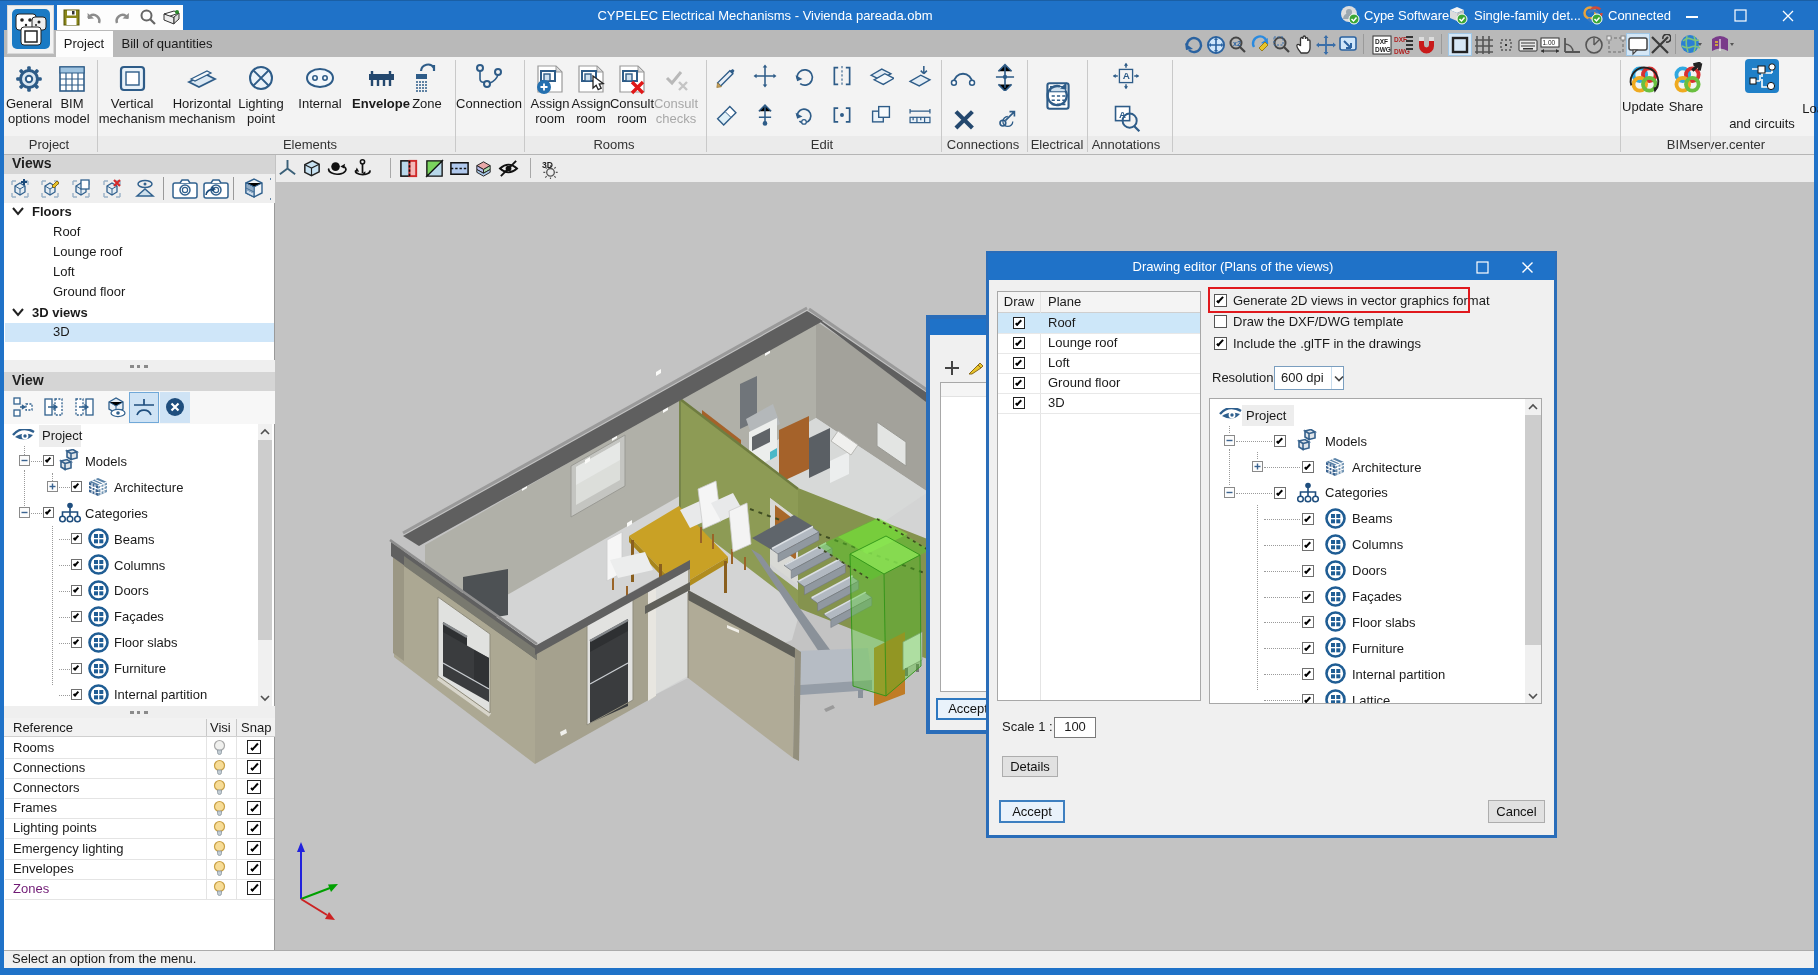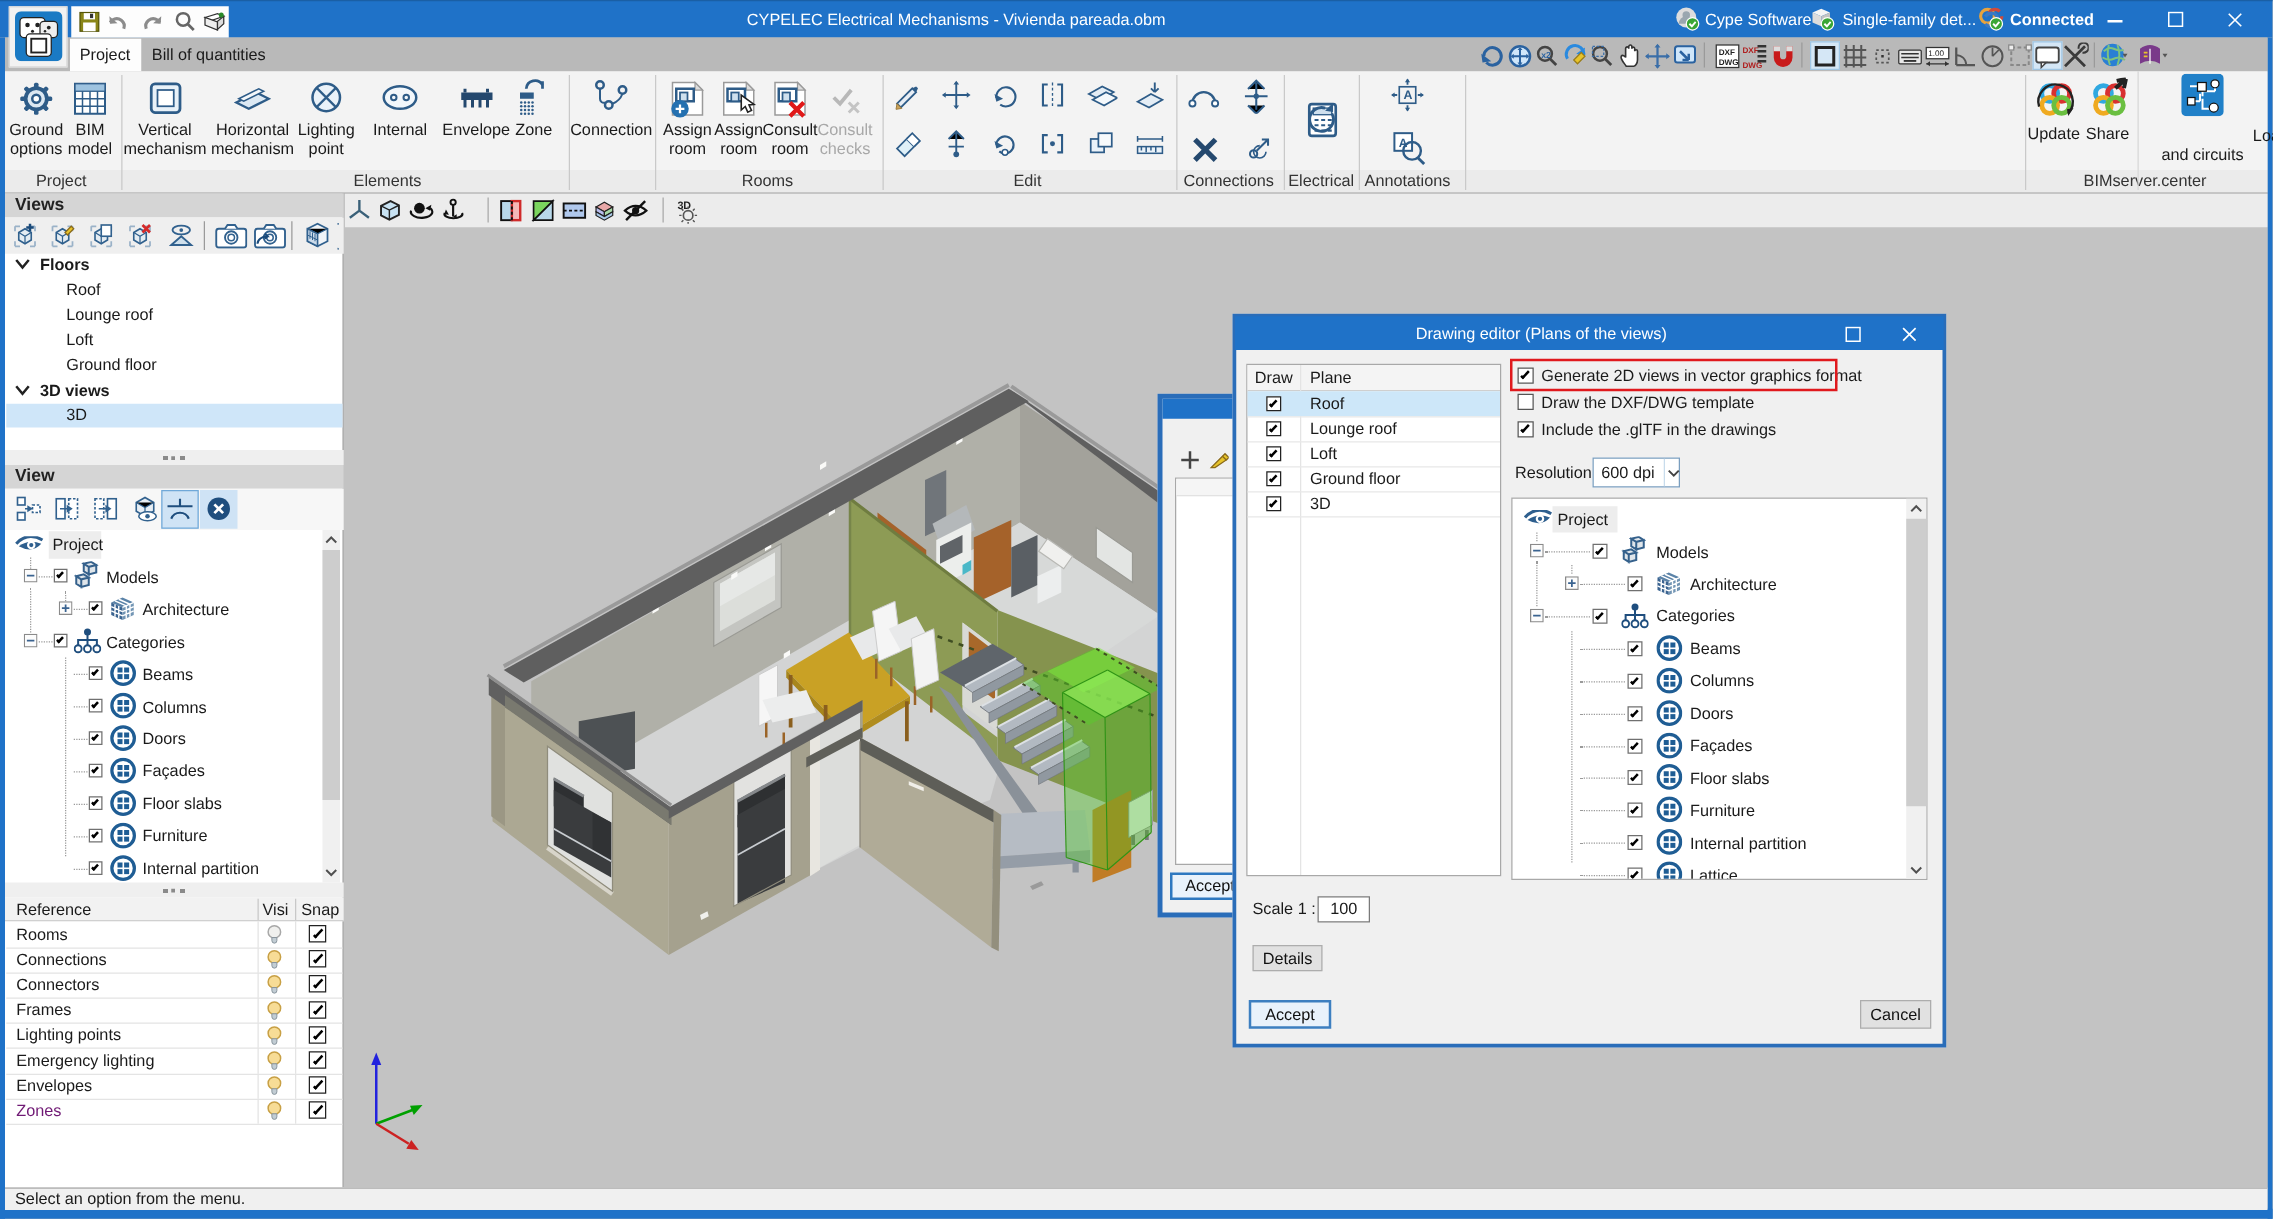--- a/index.html
+++ b/index.html
@@ -33,21 +33,21 @@
     <path d="M11.5 14 l2 2 3-3.5" stroke="#fff" stroke-width="1.5" fill="none"></path>
   </svg>
 <div class="a nw" style="left:1474px;top:6.0px;font-size:13px;color:#fff;font-weight:400;line-height:19px;">Single-family det...</div>
 <svg class="a" style="left:1582px;top:5px" width="22" height="20" viewBox="0 0 22 20">
     <circle cx="8" cy="8" r="5.5" fill="none" stroke="#e8a33d" stroke-width="2.5"></circle>
     <circle cx="14" cy="8" r="5.5" fill="none" stroke="#d04a3a" stroke-width="2.5" stroke-dasharray="12 6"></circle>
     <circle cx="11" cy="11" r="5.5" fill="none" stroke="#3a79c4" stroke-width="2.5" stroke-dasharray="14 6"></circle>
     <circle cx="15" cy="14" r="5" fill="#3aa635" stroke="#fff" stroke-width="1"></circle>
     <path d="M12.5 14 l2 2 3-3.5" stroke="#fff" stroke-width="1.5" fill="none"></path>
   </svg>
-<div class="a nw" style="left:1608px;top:6.0px;font-size:13px;color:#fff;font-weight:700;line-height:19px;">Connected</div>
+<div class="a nw" style="left:1608px;top:6.0px;font-size:13px;color:#fff;font-weight:400;line-height:19px;">Connected</div>
 <svg class="a" style="left:1734px;top:9px" width="14" height="14" viewBox="0 0 14 14">
     <rect x="1" y="1" width="11" height="11" fill="none" stroke="#fff" stroke-width="1.2"></rect>
   </svg>
 <svg class="a" style="left:1781px;top:9px" width="14" height="14" viewBox="0 0 14 14">
     <path d="M2 2 L12 12 M12 2 L2 12" stroke="#fff" stroke-width="1.3"></path>
   </svg>
 <div class="a" style="left:1686px;top:16px;width:12px;height:1.5px;background:#fff"></div>
 <div class="a" style="left:4px;top:30px;width:1810px;height:27px;background:#b9b9b9"></div>
 <div class="a" style="left:57px;top:5px;width:126px;height:25px;background:#fdfdfd"></div>
 <svg class="a" style="left:63px;top:9px" width="17" height="17" viewBox="0 0 17 17">
@@ -223,21 +223,21 @@
     <circle cx="17" cy="17" r="3.2" fill="#fff" stroke="#2e5c88" stroke-width="2"></circle>
     <rect x="15.2" y="4.2" width="3.6" height="4.5" rx="1.2" fill="#2e5c88" transform="rotate(0 17 17)"></rect>
     <rect x="15.2" y="4.2" width="3.6" height="4.5" rx="1.2" fill="#2e5c88" transform="rotate(45 17 17)"></rect>
     <rect x="15.2" y="4.2" width="3.6" height="4.5" rx="1.2" fill="#2e5c88" transform="rotate(90 17 17)"></rect>
     <rect x="15.2" y="4.2" width="3.6" height="4.5" rx="1.2" fill="#2e5c88" transform="rotate(135 17 17)"></rect>
     <rect x="15.2" y="4.2" width="3.6" height="4.5" rx="1.2" fill="#2e5c88" transform="rotate(180 17 17)"></rect>
     <rect x="15.2" y="4.2" width="3.6" height="4.5" rx="1.2" fill="#2e5c88" transform="rotate(225 17 17)"></rect>
     <rect x="15.2" y="4.2" width="3.6" height="4.5" rx="1.2" fill="#2e5c88" transform="rotate(270 17 17)"></rect>
     <rect x="15.2" y="4.2" width="3.6" height="4.5" rx="1.2" fill="#2e5c88" transform="rotate(315 17 17)"></rect>
   </svg>
-<div class="a nw" style="left:29px;transform:translateX(-50%);top:94.0px;font-size:13px;color:#1a1a1a;font-weight:400;line-height:19px;">Ground</div>
+<div class="a nw" style="left:29px;transform:translateX(-50%);top:94.0px;font-size:13px;color:#1a1a1a;font-weight:400;line-height:19px;">General</div>
 <div class="a nw" style="left:29px;transform:translateX(-50%);top:109.0px;font-size:13px;color:#1a1a1a;font-weight:400;line-height:19px;">options</div>
 <svg class="a" style="left:55px;top:62px" width="34" height="34" viewBox="0 0 34 34">
     <rect x="5" y="5" width="24" height="24" fill="#fff" stroke="#2e5c88" stroke-width="1.6"></rect>
     <rect x="5" y="5" width="24" height="6" fill="#9ec3e0" stroke="#2e5c88"></rect>
     <path d="M5 17 h24 M5 23 h24 M11 11 v18 M17 11 v18 M23 11 v18" stroke="#2e5c88" stroke-width="1.2"></path>
   </svg>
 <div class="a nw" style="left:72px;transform:translateX(-50%);top:94.0px;font-size:13px;color:#1a1a1a;font-weight:400;line-height:19px;">BIM</div>
 <div class="a nw" style="left:72px;transform:translateX(-50%);top:109.0px;font-size:13px;color:#1a1a1a;font-weight:400;line-height:19px;">model</div>
 <svg class="a" style="left:115px;top:62px" width="34" height="34" viewBox="0 0 34 34">
     <rect x="6" y="5" width="23" height="23" rx="3" fill="#e8f1f8" stroke="#2e5c88" stroke-width="2.2"></rect>
@@ -261,21 +261,21 @@
     <ellipse cx="17" cy="16" rx="13" ry="9" fill="#f2f7fb" stroke="#2e5c88" stroke-width="2"></ellipse>
     <circle cx="12" cy="16" r="2.2" fill="none" stroke="#2e5c88" stroke-width="1.6"></circle>
     <circle cx="22" cy="16" r="2.2" fill="none" stroke="#2e5c88" stroke-width="1.6"></circle>
   </svg>
 <div class="a nw" style="left:320px;transform:translateX(-50%);top:94.0px;font-size:13px;color:#1a1a1a;font-weight:400;line-height:19px;">Internal</div>
 <svg class="a" style="left:364px;top:62px" width="34" height="34" viewBox="0 0 34 34">
     <rect x="5" y="12" width="25" height="6" fill="#24486e"></rect>
     <path d="M8 18 v6 M14 18 v6 M20 18 v6 M26 18 v6" stroke="#24486e" stroke-width="2.4"></path>
     <path d="M8 12 v-3 M26 12 v-3" stroke="#24486e" stroke-width="2.4"></path>
   </svg>
-<div class="a nw" style="left:381px;transform:translateX(-50%);top:94.0px;font-size:13px;color:#1a1a1a;font-weight:400;line-height:19px;">Envelope</div>
+<div class="a nw" style="left:381px;transform:translateX(-50%);top:94.0px;font-size:13px;color:#1a1a1a;font-weight:700;line-height:19px;">Envelope</div>
 <svg class="a" style="left:410px;top:62px" width="34" height="34" viewBox="0 0 34 34">
     <path d="M24 6 a7 7 0 0 0 -13 3" fill="none" stroke="#2e5c88" stroke-width="2.2"></path>
     <path d="M24 3 v6" stroke="#2e5c88" stroke-width="2.2"></path>
     <rect x="6" y="12" width="11" height="5" fill="#2e5c88"></rect>
     <circle cx="7" cy="20" r="1" fill="#2e5c88"></circle>
     <circle cx="7" cy="23" r="1" fill="#2e5c88"></circle>
     <circle cx="7" cy="26" r="1" fill="#2e5c88"></circle>
     <circle cx="7" cy="29" r="1" fill="#2e5c88"></circle>
     <circle cx="10" cy="20" r="1" fill="#2e5c88"></circle>
     <circle cx="10" cy="23" r="1" fill="#2e5c88"></circle>

